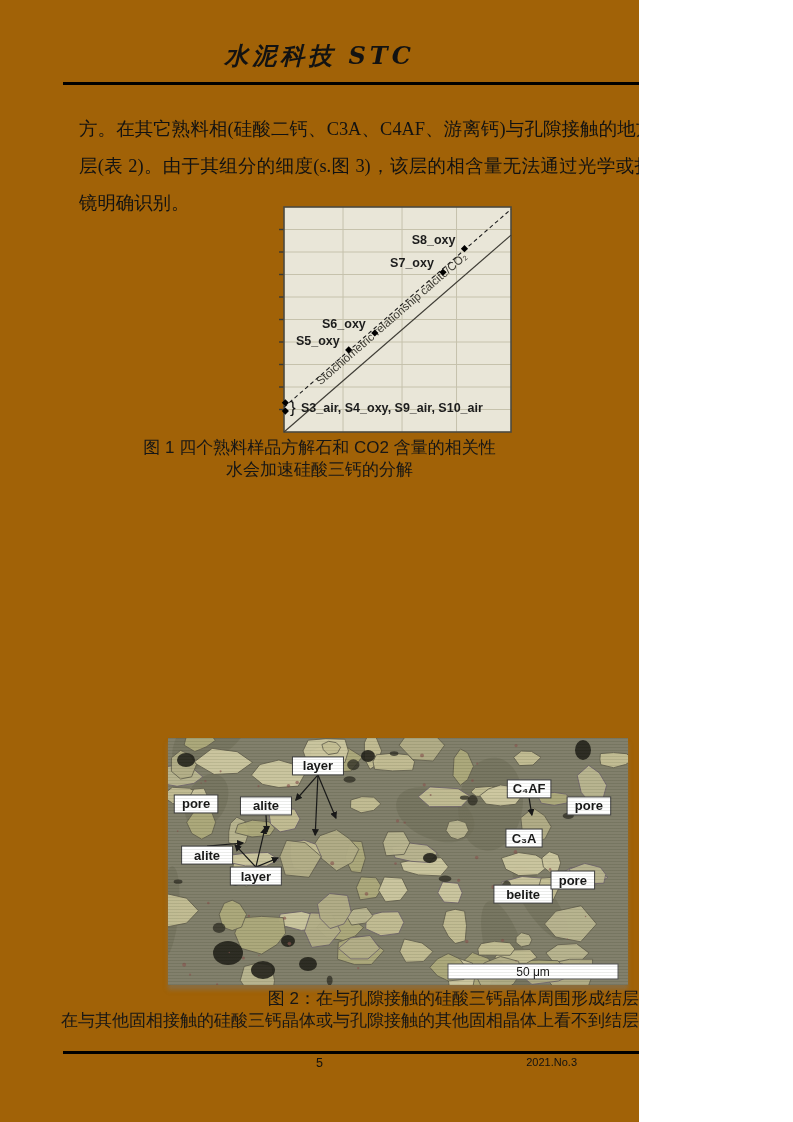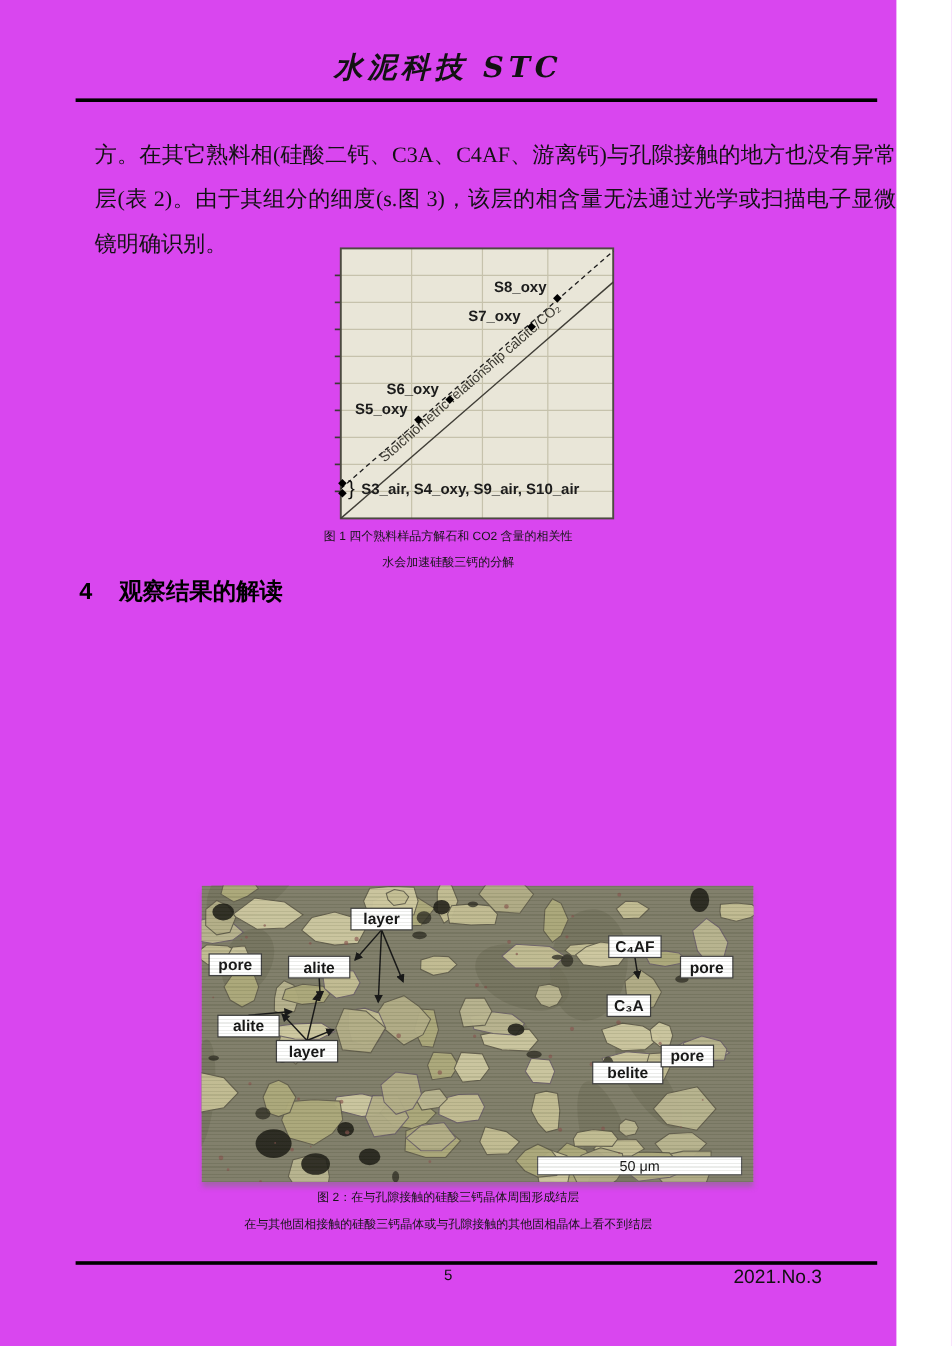--- a/index.html
+++ b/index.html
@@ -1,43 +1,43 @@
 <!DOCTYPE html>
 <html><head>
 <meta charset="utf-8">
 <style>
   html,body{margin:0;padding:0;background:#ffffff;}
-  .page{position:relative;width:747px;height:1122px;background:#d946ef;overflow:hidden;
+  .page{position:relative;width:639px;height:1122px;background:#a16207;overflow:hidden;
         font-family:"Liberation Serif",serif;color:#121212;}
   .journal-title{position:absolute;top:40px;left:0;right:0;text-align:center;
         font-family:"DejaVu Serif",serif;font-style:italic;font-weight:bold;
         font-size:24px;letter-spacing:4px;}
   .header-rule{position:absolute;top:82px;left:63px;width:668px;height:3px;background:#000;}
   .body-text{position:absolute;left:63px;width:668px;margin:16px;
         font-size:18.4px;line-height:37px;text-align:justify;text-justify:inter-character;}
   .p1{top:95px;}
   .p2{top:508px;text-indent:2em;}
   .section-heading{position:absolute;top:479px;left:66px;margin:0;
         font-family:"Liberation Sans",sans-serif;font-size:19.5px;font-weight:bold;color:#000;}
   .sec-num{margin-right:17px;}
   .fig1{position:absolute;top:203px;left:275px;margin:0;width:242px;height:234px;}
   .caption{position:absolute;left:0;right:0;text-align:center;color:#161616;
-        font-family:"Liberation Sans",sans-serif;font-size:10px;line-height:22px;}
+        font-family:"Liberation Sans",sans-serif;font-size:17px;line-height:22px;}
   .c1{top:437px;}
-  .c2{top:988px;}
+  .c2{top:988px;text-align:right;}
   .fig2{position:absolute;top:738px;left:168px;margin:0;width:460px;height:247px;
         box-shadow:0 5px 4px rgba(120,120,115,.5);}
   .fig2 svg{display:block;}
   .scanlines{position:absolute;left:0;top:0;width:460px;height:247px;pointer-events:none;
         background:repeating-linear-gradient(to bottom,rgba(60,70,50,.10) 0 1px,rgba(255,255,255,.04) 1px 3px);}
   .footer-rule{position:absolute;top:1051px;left:63px;width:668px;height:2.5px;background:#000;}
   .footer-page-num{position:absolute;top:1056px;left:0;right:0;text-align:center;
         font-family:"Liberation Sans",sans-serif;font-size:12.5px;color:#111;}
   .footer-issue{position:absolute;top:1056px;right:62px;
-        font-family:"Liberation Sans",sans-serif;font-size:16px;color:#111;}
+        font-family:"Liberation Sans",sans-serif;font-size:11px;color:#111;}
 </style>
 </head>
 <body>
 
 <div class="page">
 
   <div class="journal-title">水泥科技 STC</div>
   <div class="header-rule"></div>
 
   <p class="body-text p1">方。在其它熟料相(硅酸二钙、C3A、C4AF、游离钙)与孔隙接触的地方也没有异常层(表 2)。由于其组分的细度(s.图 3)，该层的相含量无法通过光学或扫描电子显微镜明确识别。</p>
@@ -83,24 +83,20 @@
         <text x="15" y="209.8" font-size="17" font-family="Liberation Sans, sans-serif" fill="#111">}</text>
         <text x="26" y="208.8" font-size="12.5" font-family="Liberation Sans, sans-serif" font-weight="600" fill="#1c1c1c">S3_air, S4_oxy, S9_air, S10_air</text>
       </svg>
   </figure>
 
   <div class="caption c1">
     <div>图 1  四个熟料样品方解石和 CO2 含量的相关性</div>
     <div>水会加速硅酸三钙的分解</div>
   </div>
 
-  <h2 class="section-heading">
-    <span class="sec-num">4</span>
-    <span class="sec-title">观察结果的解读</span>
-  </h2>
 
 
   <figure class="fig2">
     <svg id="fig2-svg" width="460" height="247" viewBox="0 0 460 247">
         <rect x="0" y="0" width="460" height="247" fill="#7d7b66"></rect>
         <ellipse cx="260.50841870717704" cy="88.94893892668188" rx="20.823633812367916" ry="11.156004447489977" fill="#6b6954" opacity="0.55" transform="rotate(6.618756260722876 3.1159137841314077 22.528240385698155)"></ellipse>
         <ellipse cx="162.91998001281172" cy="137.89405818120576" rx="52.82392623089254" ry="25.733604729175568" fill="#6b6954" opacity="0.55" transform="rotate(136.6821162449196 133.98351612035185 41.099751834757626)"></ellipse>
         <ellipse cx="257.93003481347114" cy="90.21912490646355" rx="41.092472329735756" ry="24.771969692781568" fill="#6b6954" opacity="0.55" transform="rotate(22.080853544175625 297.37897717393935 107.30585479666479)"></ellipse>
         <ellipse cx="301.6745042335242" cy="83.76580246258527" rx="22.131451062858105" ry="27.900201132521033" fill="#6b6954" opacity="0.55" transform="rotate(72.61821647174656 41.18857546709478 77.75626067793928)"></ellipse>
         <ellipse cx="18.53586812969297" cy="15.161403483012691" rx="29.58029790967703" ry="31.9514620937407" fill="#6b6954" opacity="0.55" transform="rotate(65.7411338109523 333.4437224967405 54.444545508828014)"></ellipse>

